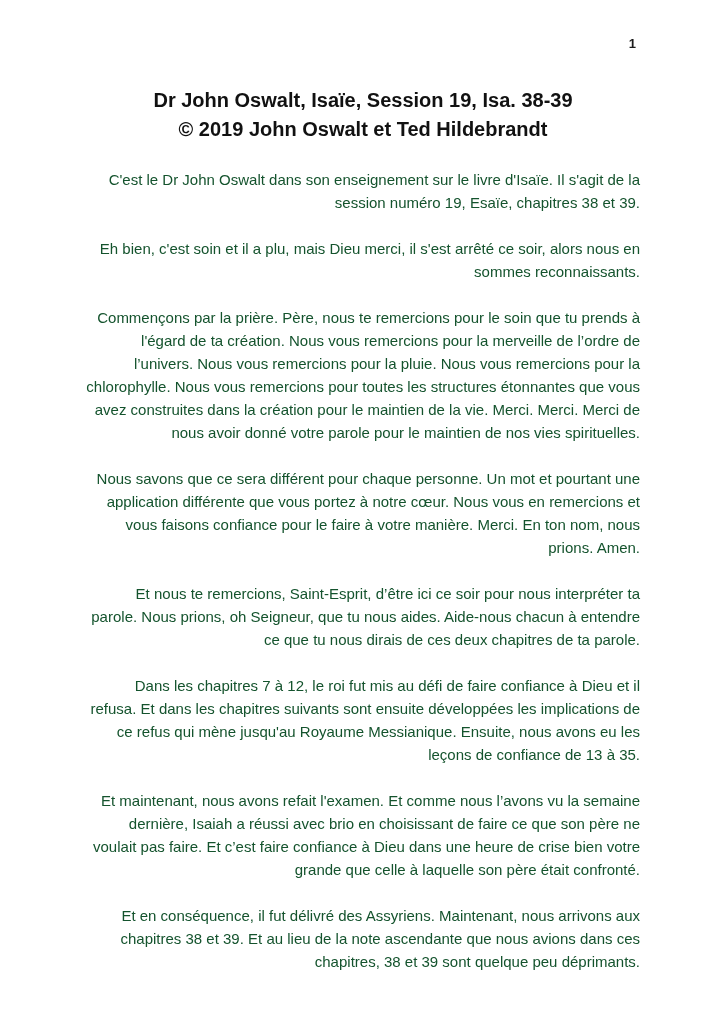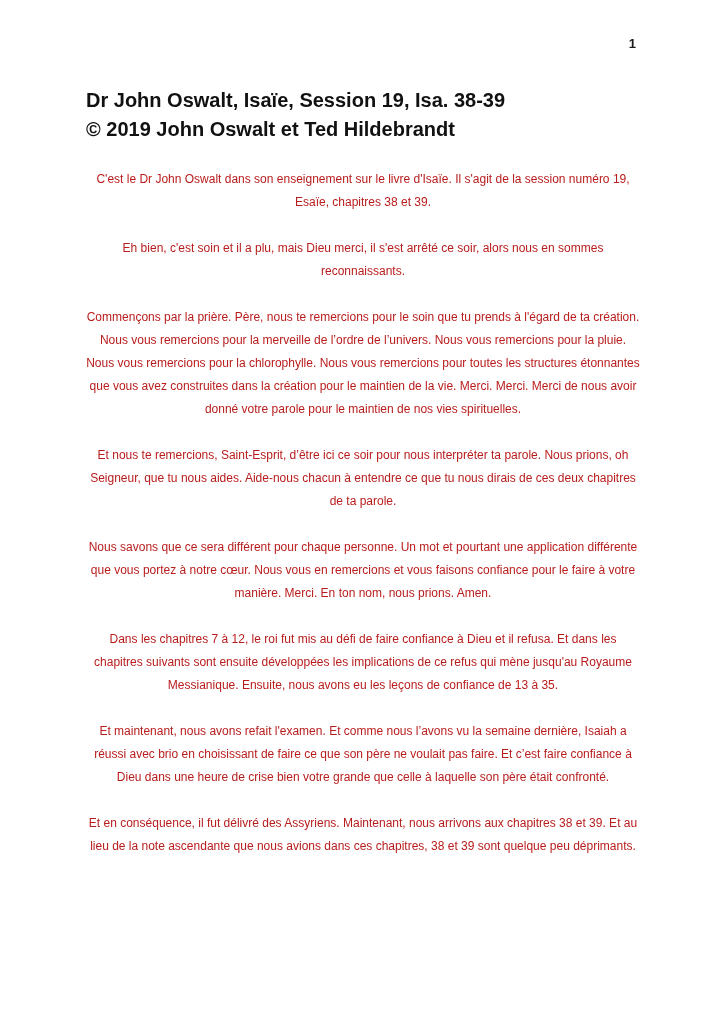--- a/index.html
+++ b/index.html
@@ -22,51 +22,51 @@
   .page-number {
     position: absolute;
     top: 36px;
     right: 88px;
     font-size: 13px;
     font-weight: 700;
     color: #1b1b1b;
   }
   .doc-title {
     margin: 0 0 24px 0;
-    text-align: left;
+    text-align: center;
     font-size: 20px;
     font-weight: 700;
     line-height: 29px;
     color: #111111;
   }
   .doc-title .title-line {
     display: block;
   }
   .body-text p {
     margin: 0 0 23px 0;
-    font-size: 12px;
+    font-size: 15px;
     line-height: 23px;
-    text-align: center;
-    color: #b91c1c;
+    text-align: right;
+    color: #14532d;
   }
 </style>
 </head>
 <body>
 
 <div class="page">
   <div class="page-number">1</div>
 
   <h1 class="doc-title">
     <span class="title-line">Dr John Oswalt, Isaïe, Session 19, Isa. 38-39</span>
     <span class="title-line">© 2019 John Oswalt et Ted Hildebrandt</span>
   </h1>
 
   <div class="body-text">
     <p>C'est le Dr John Oswalt dans son enseignement sur le livre d'Isaïe. Il s'agit de la session numéro 19, Esaïe, chapitres 38 et 39.</p>
     <p>Eh bien, c'est soin et il a plu, mais Dieu merci, il s'est arrêté ce soir, alors nous en sommes reconnaissants.</p>
     <p>Commençons par la prière. Père, nous te remercions pour le soin que tu prends à l'égard de ta création. Nous vous remercions pour la merveille de l’ordre de l’univers. Nous vous remercions pour la pluie. Nous vous remercions pour la chlorophylle. Nous vous remercions pour toutes les structures étonnantes que vous avez construites dans la création pour le maintien de la vie. Merci. Merci. Merci de nous avoir donné votre parole pour le maintien de nos vies spirituelles.</p>
+    <p>Nous savons que ce sera différent pour chaque personne. Un mot et pourtant une application différente que vous portez à notre cœur. Nous vous en remercions et vous faisons confiance pour le faire à votre manière. Merci. En ton nom, nous prions. Amen.</p>
     <p>Et nous te remercions, Saint-Esprit, d’être ici ce soir pour nous interpréter ta parole. Nous prions, oh Seigneur, que tu nous aides. Aide-nous chacun à entendre ce que tu nous dirais de ces deux chapitres de ta parole.</p>
-    <p>Nous savons que ce sera différent pour chaque personne. Un mot et pourtant une application différente que vous portez à notre cœur. Nous vous en remercions et vous faisons confiance pour le faire à votre manière. Merci. En ton nom, nous prions. Amen.</p>
     <p>Dans les chapitres 7 à 12, le roi fut mis au défi de faire confiance à Dieu et il refusa. Et dans les chapitres suivants sont ensuite développées les implications de ce refus qui mène jusqu'au Royaume Messianique. Ensuite, nous avons eu les leçons de confiance de 13 à 35.</p>
     <p>Et maintenant, nous avons refait l'examen. Et comme nous l’avons vu la semaine dernière, Isaiah a réussi avec brio en choisissant de faire ce que son père ne voulait pas faire. Et c’est faire confiance à Dieu dans une heure de crise bien votre grande que celle à laquelle son père était confronté.</p>
     <p>Et en conséquence, il fut délivré des Assyriens. Maintenant, nous arrivons aux chapitres 38 et 39. Et au lieu de la note ascendante que nous avions dans ces chapitres, 38 et 39 sont quelque peu déprimants.</p>
   </div>
 </div>
 
 </body></html>

